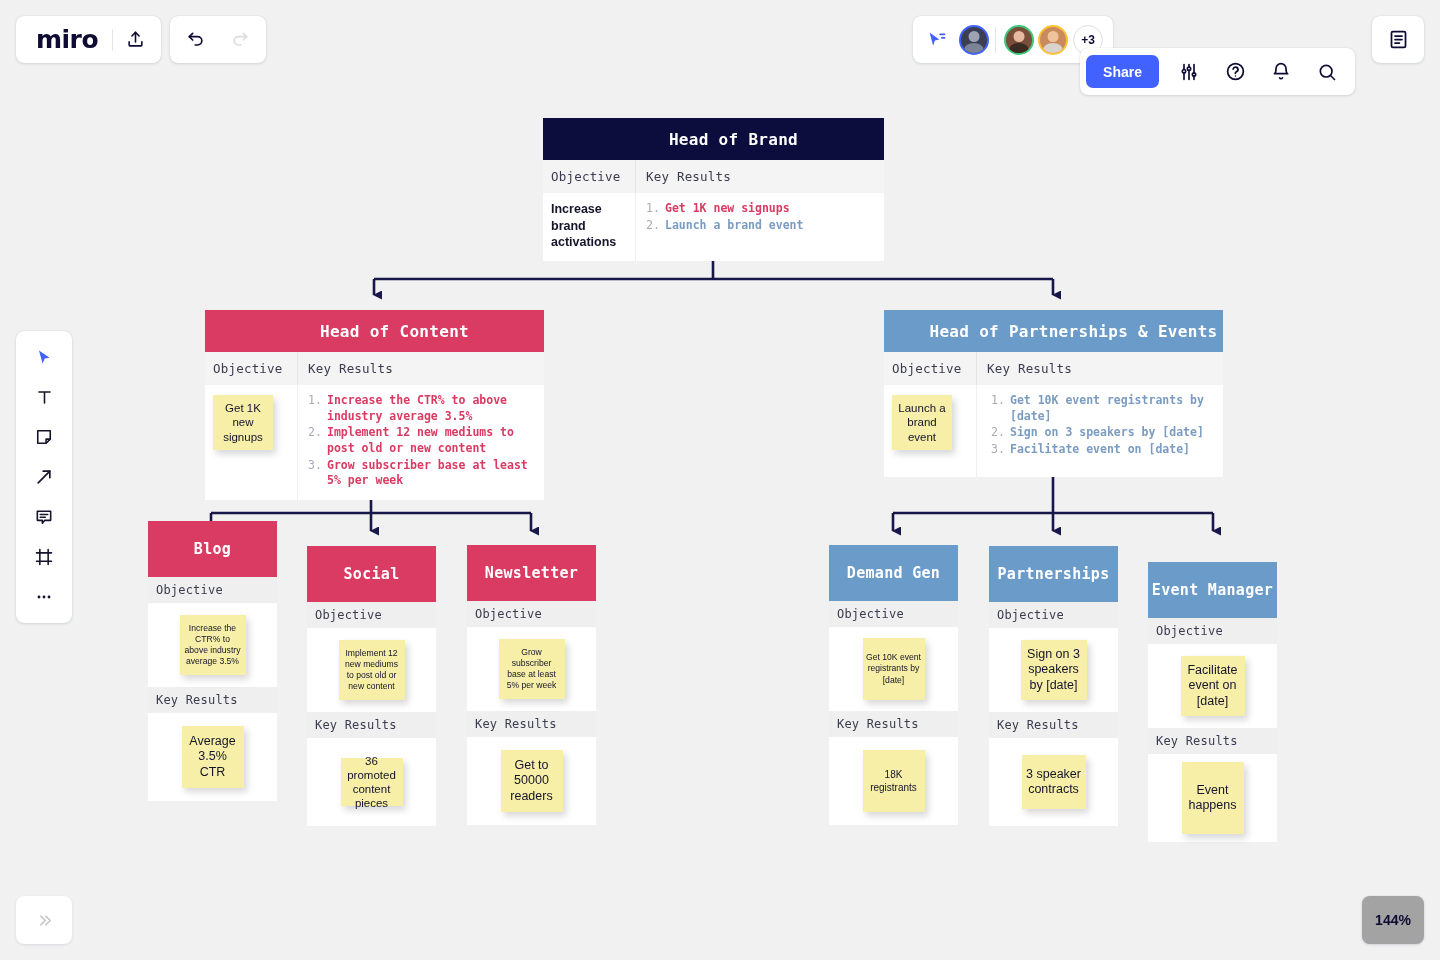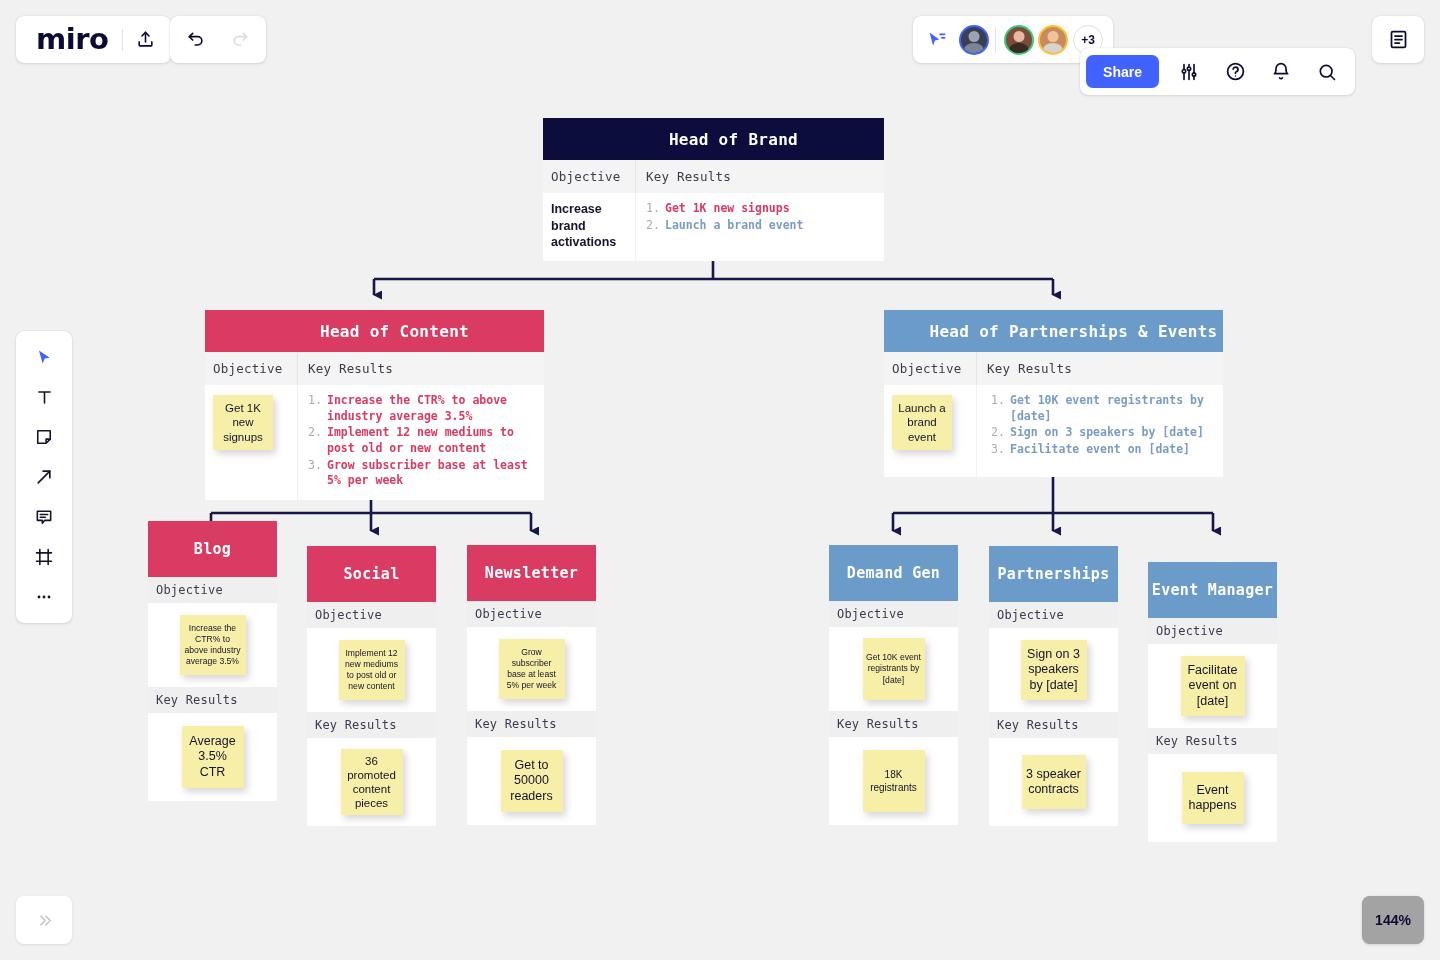--- a/index.html
+++ b/index.html
@@ -17,21 +17,21 @@
     position: absolute;
     background: #ffffff;
     border-radius: 8px;
     box-shadow: 0 1px 3px rgba(9,30,66,.12), 0 0 1px rgba(9,30,66,.18);
     display: flex;
     align-items: center;
   }
   #topleft-bar { left: 16px; top: 16px; height: 47px; padding: 0 4px; }
   .miro-logo {
     font-family: "DejaVu Sans", sans-serif;
-    font-size: 29px; font-weight: 700; color: #0d0a33;
+    font-size: 25px; font-weight: 700; color: #0d0a33;
     letter-spacing: -.5px; padding: 0 14px 0 16px;
     line-height: 1;
   }
   .vdiv { width: 1px; height: 22px; background: #e4e4e8; }
   .tbtn {
     width: 44px; height: 44px;
     display: flex; align-items: center; justify-content: center;
     border-radius: 7px; cursor: pointer;
   }
   .tbtn.disabled { cursor: default; opacity: .35; }
@@ -284,21 +284,21 @@
     </div>
 
     <div class="card leaf" style="left:307px; top:546px; width:129px;">
       <div class="card-header hdr-pink">Social</div>
       <div class="band">Objective</div>
       <div class="slot">
         <div class="sticky xs" style="width:66px;height:60px;">Implement 12 new mediums to post old or new content</div>
       </div>
       <div class="band">Key Results</div>
       <div class="slot tall">
-        <div class="sticky sm" style="width:62px;height:66px;">36 promoted content pieces</div>
+        <div class="sticky sm" style="width:62px;height:48px;">36 promoted content pieces</div>
       </div>
     </div>
 
     <div class="card leaf" style="left:467px; top:545px; width:129px;">
       <div class="card-header hdr-pink">Newsletter</div>
       <div class="band">Objective</div>
       <div class="slot">
         <div class="sticky xs" style="width:66px;height:60px;">Grow subscriber base at least 5% per week</div>
       </div>
       <div class="band">Key Results</div>
@@ -332,21 +332,21 @@
     </div>
 
     <div class="card leaf" style="left:1148px; top:562px; width:129px;">
       <div class="card-header hdr-blue">Event Manager</div>
       <div class="band">Objective</div>
       <div class="slot">
         <div class="sticky md" style="width:64px;height:60px;">Facilitate event on [date]</div>
       </div>
       <div class="band">Key Results</div>
       <div class="slot tall">
-        <div class="sticky md" style="width:62px;height:52px;">Event happens</div>
+        <div class="sticky md" style="width:62px;height:72px;">Event happens</div>
       </div>
     </div>
   </div>
 
   <div class="bar" id="topleft-bar">
     <div class="miro-logo">miro</div>
     <div class="vdiv"></div>
     <div class="tbtn">
       <svg width="19" height="19" viewBox="0 0 24 24" fill="none" stroke="#0d0a33" stroke-width="2" stroke-linecap="round" stroke-linejoin="round">
         <path d="M12 15V3"></path>

